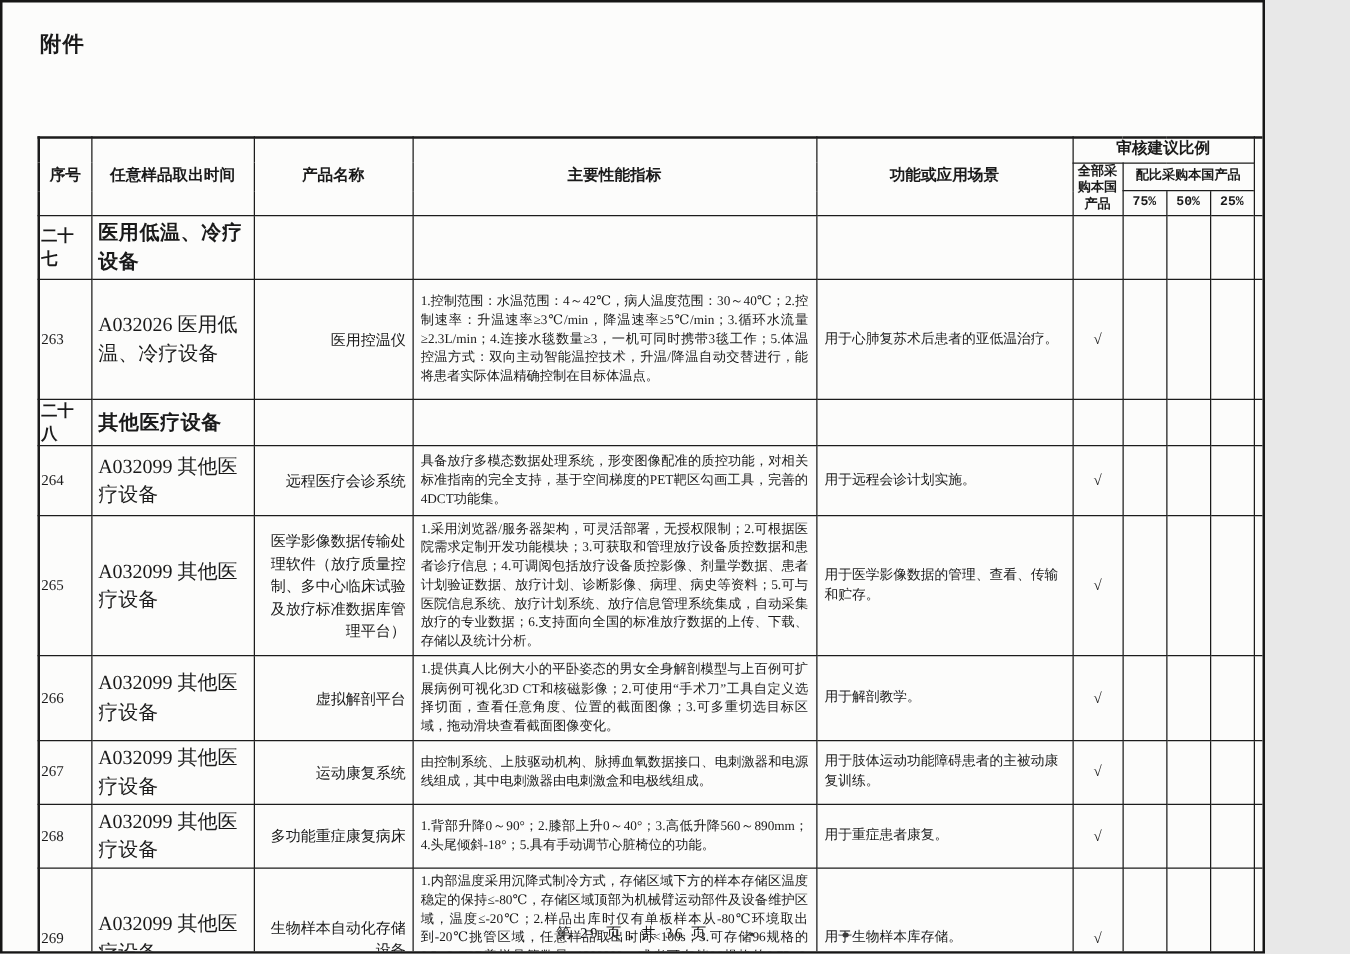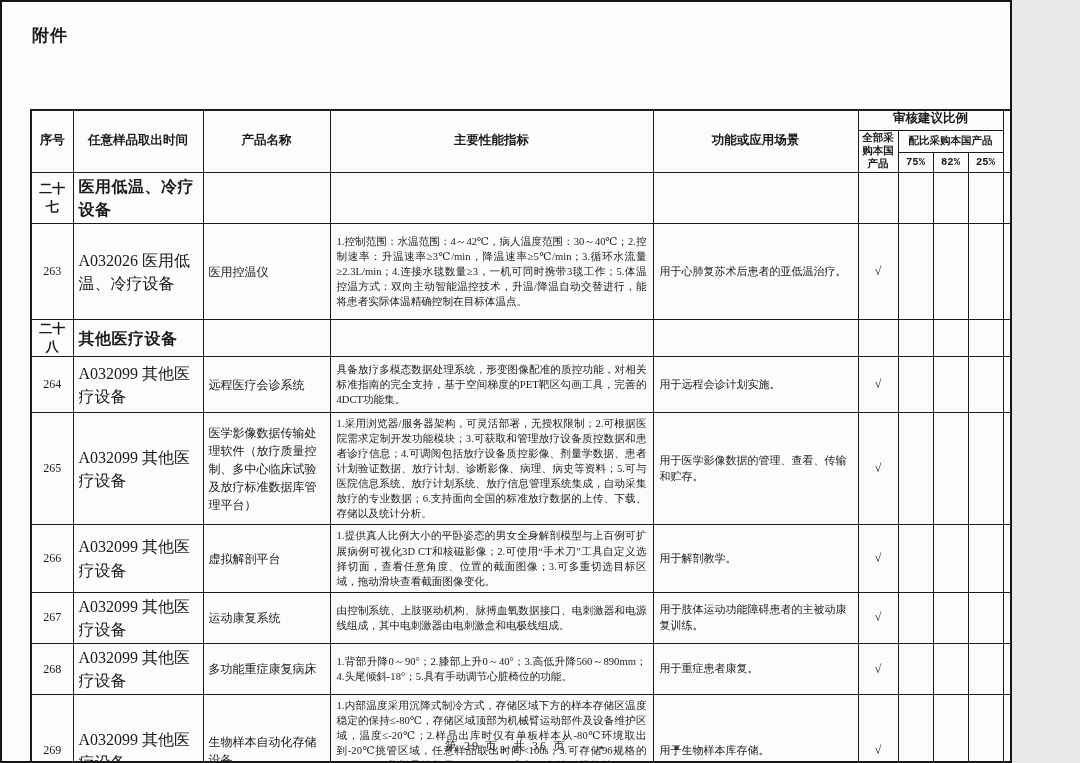--- a/index.html
+++ b/index.html
@@ -51,23 +51,23 @@
     text-align: center;
     font-size: 12.5px;
     padding: 1px 2px;
     line-height: 1.25;
     font-family: Liberation Mono, monospace;
   }
   .main-table thead tr:nth-child(1) { height: 20px; }
   .main-table thead tr:nth-child(2) { height: 22px; }
   .main-table thead tr:nth-child(3) { height: 19px; }
   .main-table thead th.sub { font-size: 10.5px; }
-  .c-seq   { text-align: center; font-size: 12px; padding: 0 1px; }
+  .c-seq   { text-align: left; font-size: 12px; padding: 0 1px; }
   .c-code  { text-align: left; font-size: 16px; padding: 2px 5px; line-height: 1.45; }
-  .c-prod  { text-align: left; font-size: 12px; padding: 2px 5px; line-height: 1.5; }
+  .c-prod  { text-align: right; font-size: 12px; padding: 2px 5px; line-height: 1.5; }
   .c-specs { text-align: justify; font-size: 10.6px; padding: 3px 6px; line-height: 1.42; }
   .c-scen  { text-align: left; font-size: 11px; padding: 2px 6px; line-height: 1.45; }
   .c-mark  { text-align: center; font-size: 12px; }
   .c-remark{ text-align: center; font-size: 11px; }
   .section-text { font-weight: bold; font-size: 13px; }
   td.section-text.c-code { font-size: 16px; letter-spacing: 0.5px; }
   .footer {
     position: absolute;
     left: 0;
     width: 100%;
@@ -108,21 +108,21 @@
         <th rowspan="3">功能或应用场景</th>
         <th colspan="4">审核建议比例</th>
         <th rowspan="3">备注</th>
       </tr>
       <tr>
         <th rowspan="2" class="sub">全部采购本国产品</th>
         <th colspan="3" class="sub">配比采购本国产品</th>
       </tr>
       <tr>
         <th class="sub">75%</th>
-        <th class="sub">82%</th>
+        <th class="sub">50%</th>
         <th class="sub">25%</th>
       </tr>
     </thead>
     <tbody>
         <tr style="height: 28px;">
           <td class="c-seq section-text">二十七</td>
           <td class="c-code section-text">医用低温、冷疗设备</td>
           <td class="c-prod"></td>
           <td class="c-specs"></td>
           <td class="c-scen"></td>

